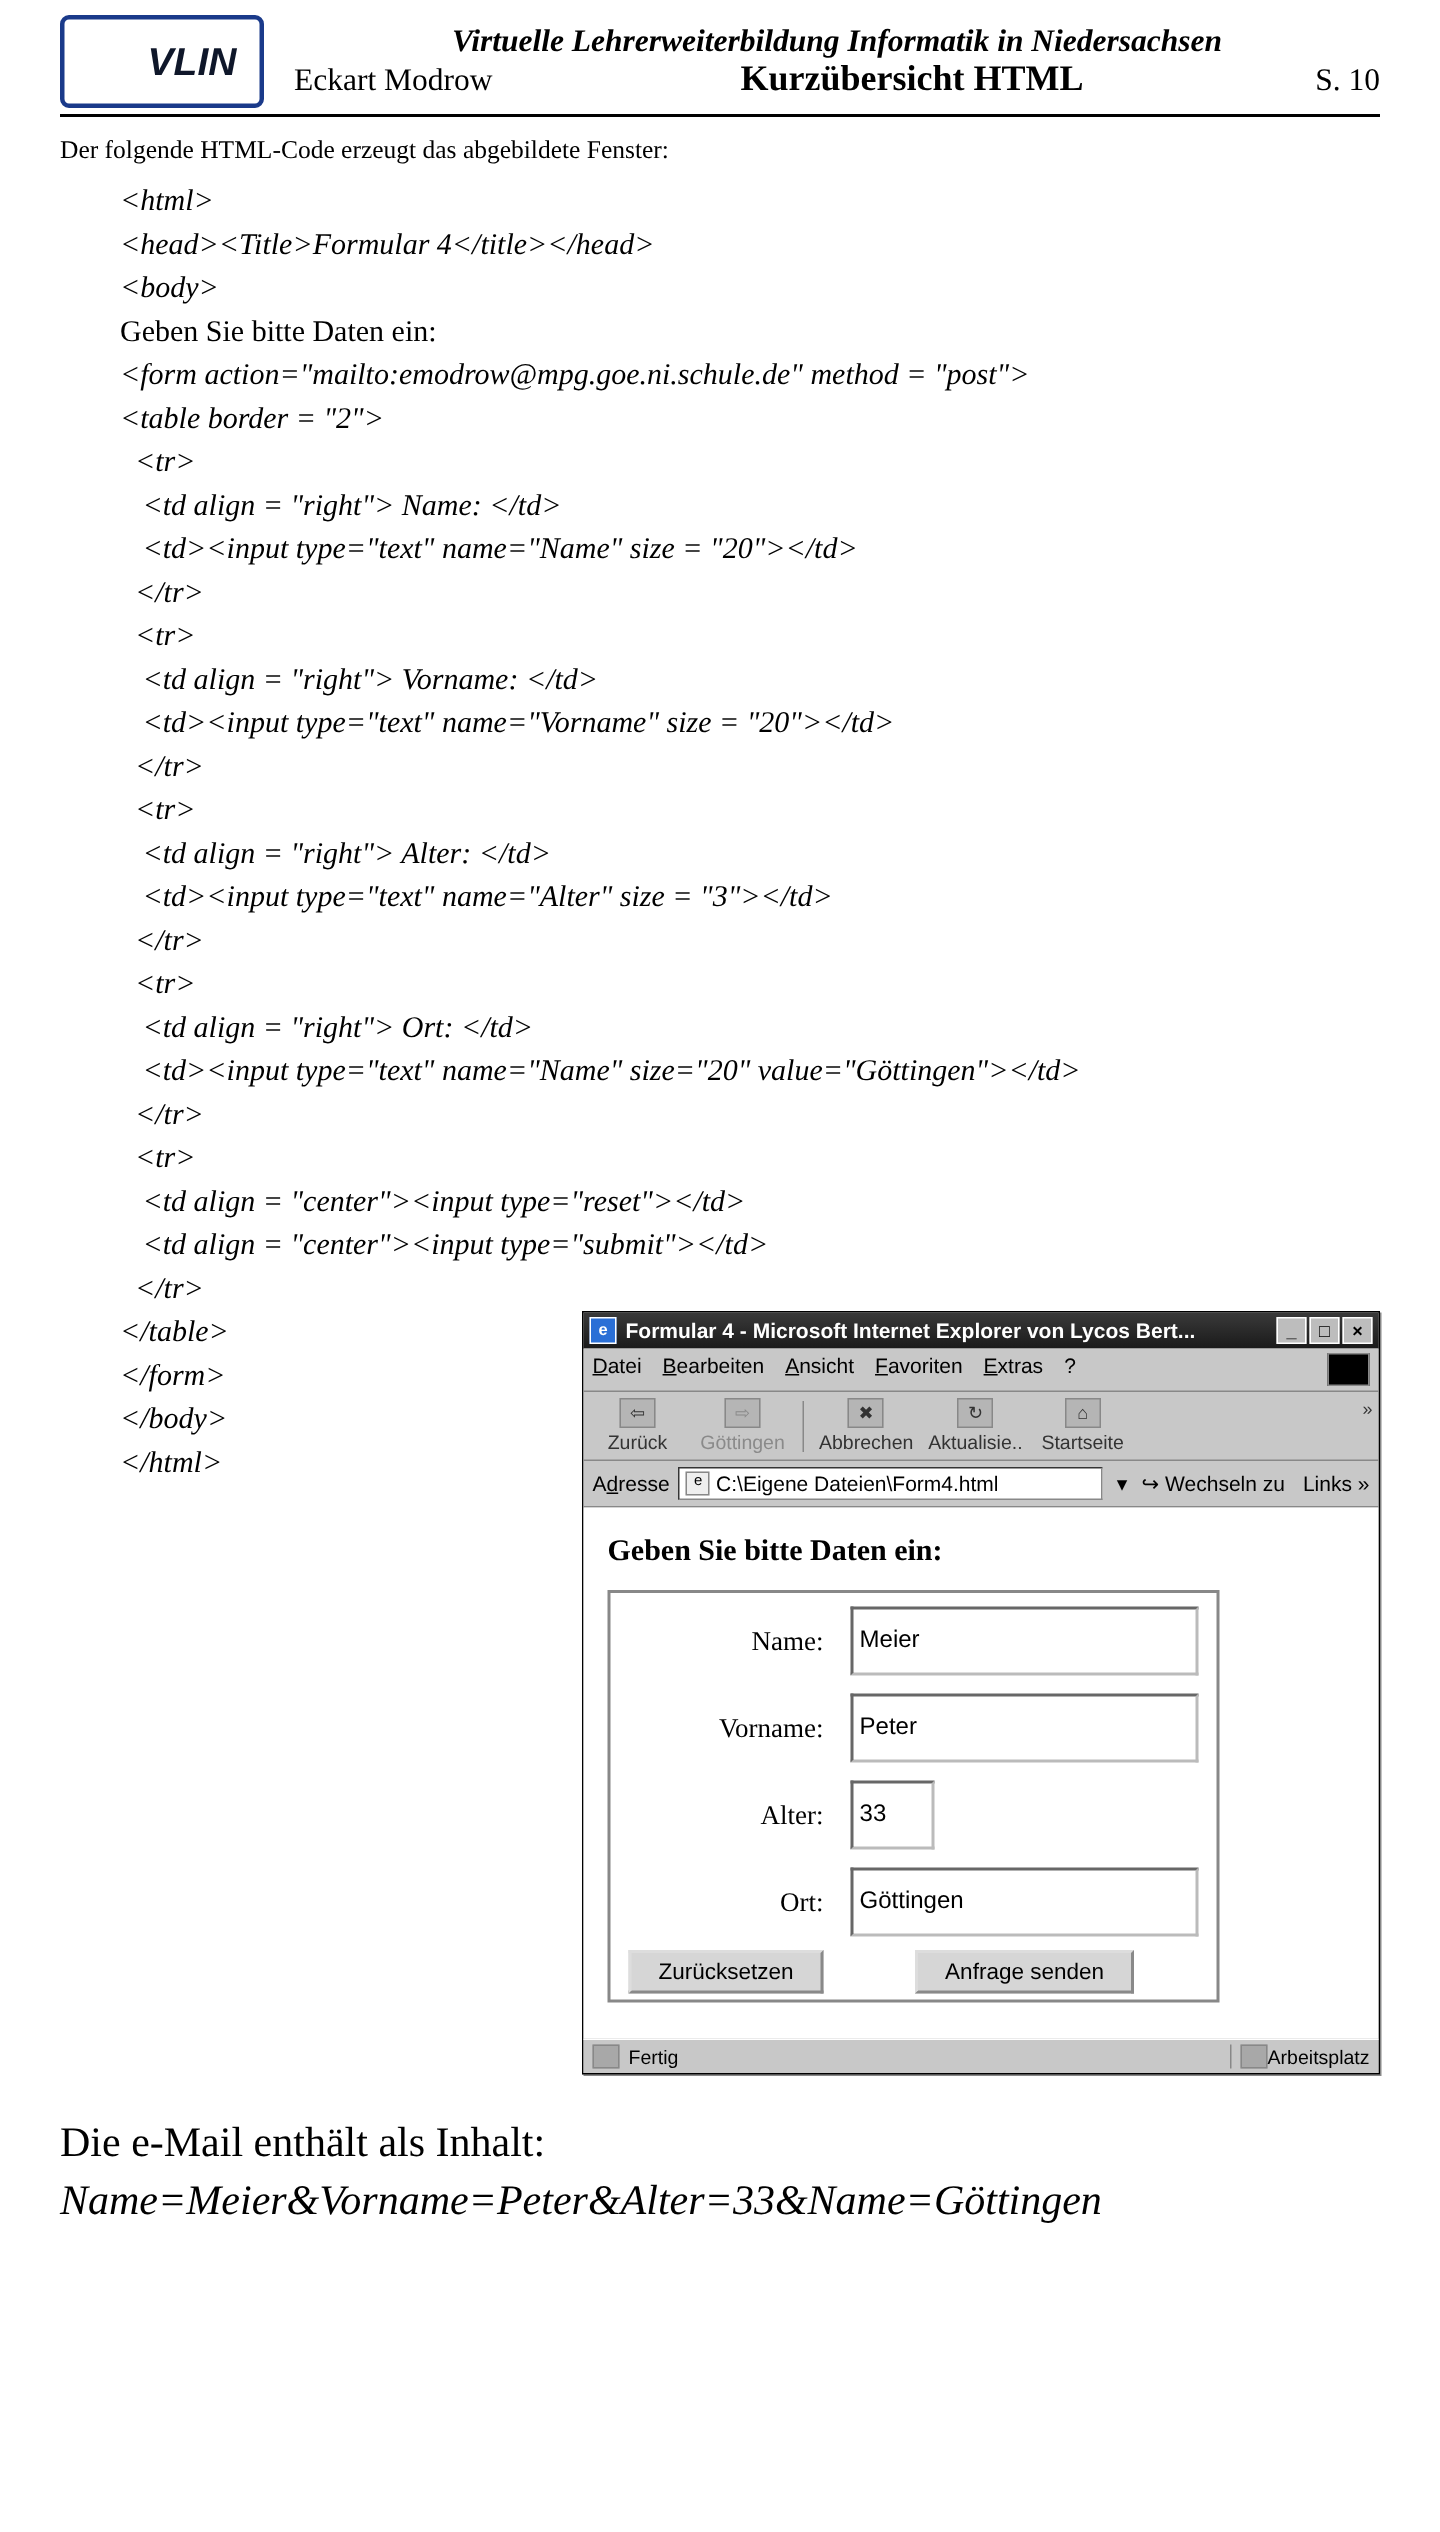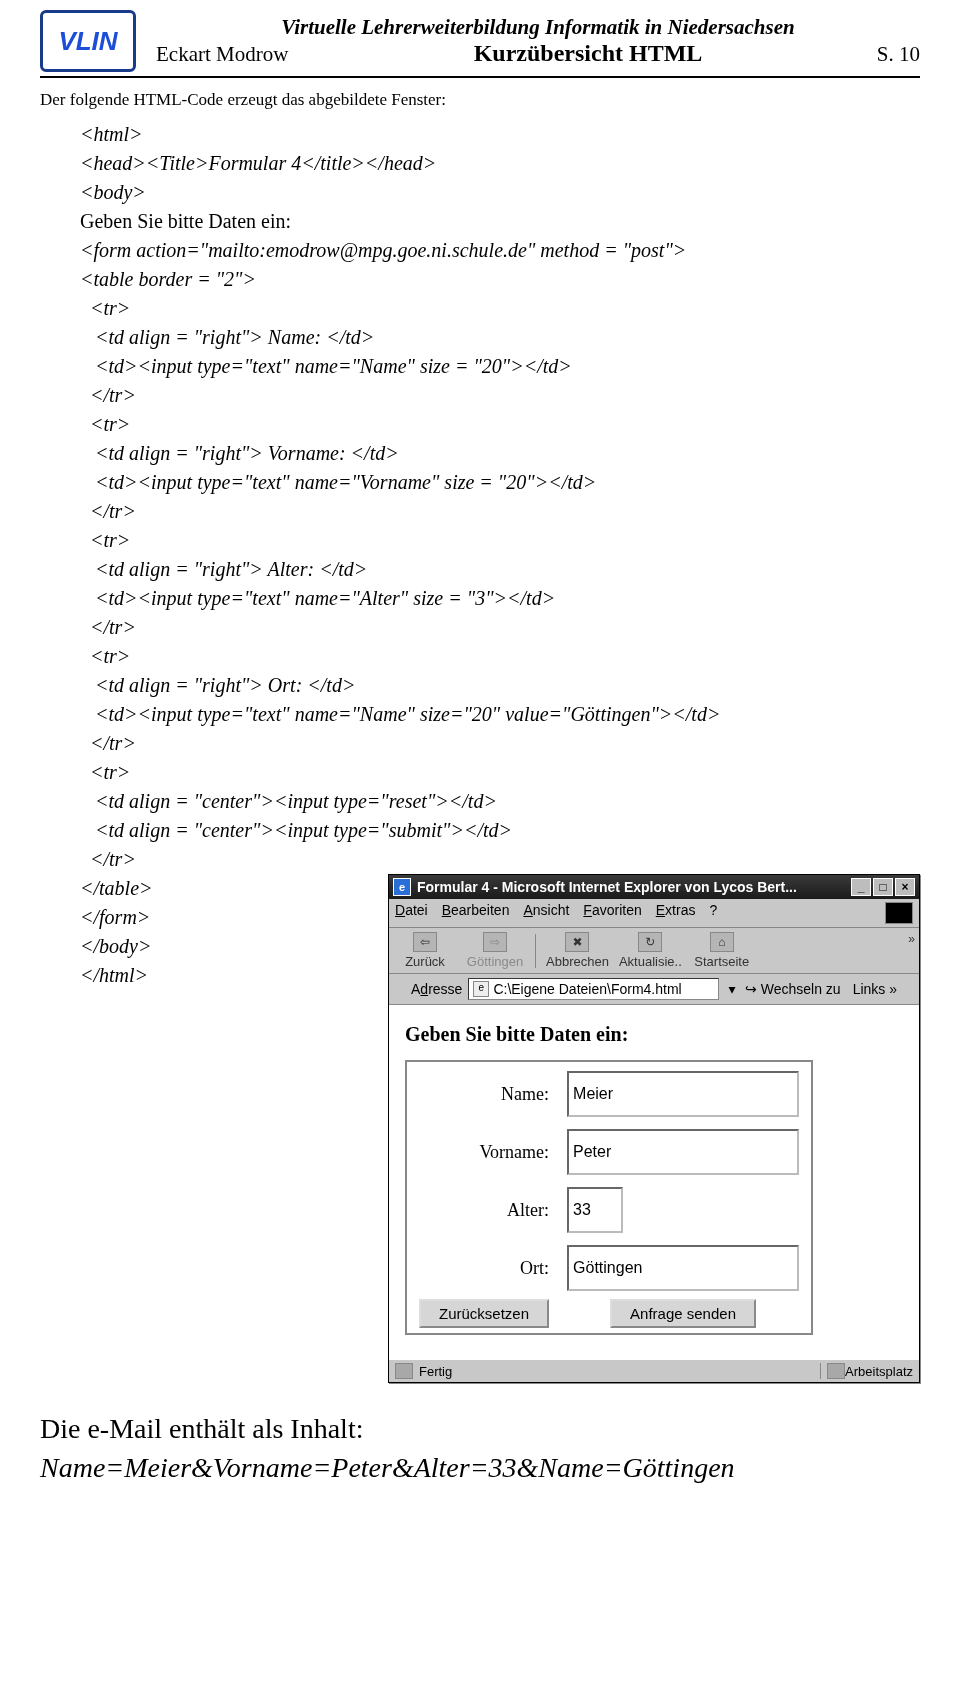--- a/index.html
+++ b/index.html
@@ -27,23 +27,24 @@
     border: 3px solid #1a3a8a;
     border-radius: 6px;
     background: #fff;
     display: flex;
     align-items: center;
     justify-content: center;
     font-family: Arial, sans-serif;
     font-weight: 900;
     font-style: italic;
     font-size: 26px;
-    color: #1d4ed8;
+    color: #0f172a;
     margin-right: 20px;
     flex-shrink: 0;
+    padding-left: 40px;
   }
   .header-text {
     flex: 1;
     display: flex;
     flex-direction: column;
     justify-content: center;
   }
   .header-top {
     font-style: italic;
     font-weight: bold;
@@ -166,21 +167,21 @@
   .tb-ico{
     width:22px;height:18px;background:#b5b5b5;border:1px solid #888;
     display:flex;align-items:center;justify-content:center;font-size:12px;
   }
   .tb-sep{width:1px;height:34px;background:#888;}
   .tb-chevron{
     position:absolute;right:4px;top:4px;font-size:12px;color:#333;
   }
   .ie-addrbar{
     background:#c8c8c8;
-    padding:4px 22px;
+    padding:4px 6px;
     display:flex;align-items:center;gap:6px;
     border-bottom:1px solid #888;
     font-size:14px;
   }
   .addr-input{
     flex:1;background:#fff;border:1px inset #888;padding:2px 4px;
     font-size:14px;display:flex;align-items:center;gap:4px;
   }
   .addr-dd{width:14px;text-align:center;}
   .addr-go{display:flex;align-items:center;gap:4px;}

